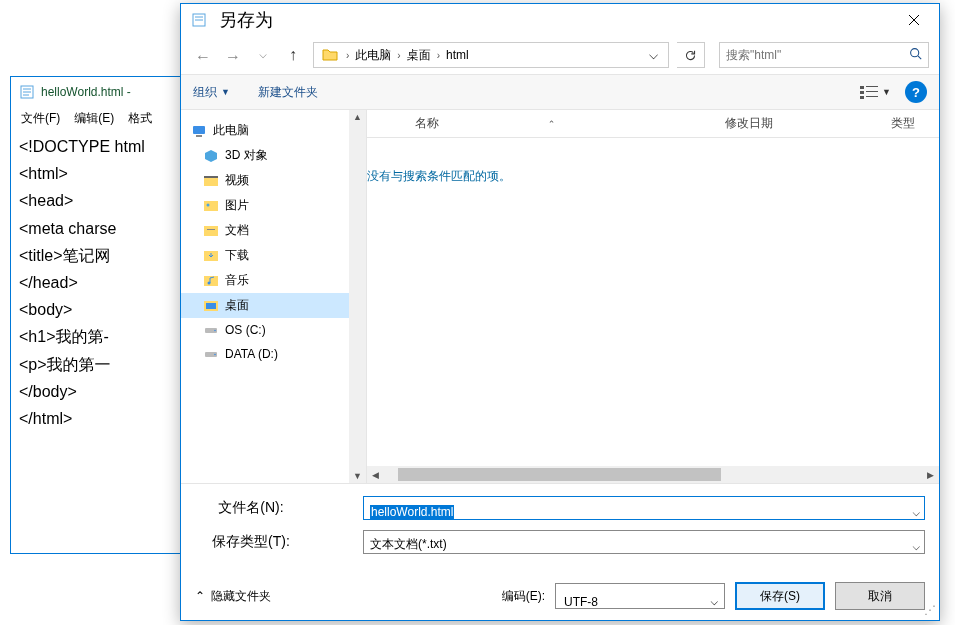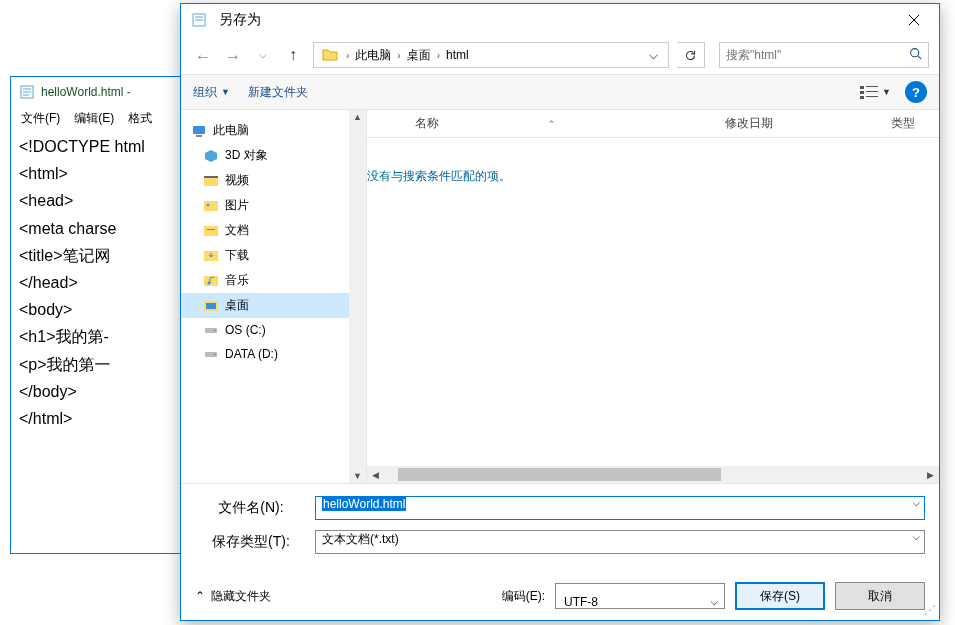--- a/index.html
+++ b/index.html
@@ -11,39 +11,39 @@
 .notepad-icon { width: 16px; height: 16px; margin-right: 6px; display: inline-block; }
 .notepad-title { font-size: 12px; color: #14532d; }
 .notepad-menubar { height: 22px; display: flex; align-items: center; padding: 0 4px; font-size: 12px; gap: 2px; }
 .notepad-menubar span { padding: 2px 6px; }
 .notepad-content { padding: 4px 8px; font-size: 16px; font-family: "SimSun", serif; line-height: 1.7; }
 
 
 .save-dialog { position: absolute; left: 180px; top: 3px; width: 760px; height: 618px; border: 1px solid #0078d7; background: #fff; box-shadow: 0 4px 16px rgba(0,0,0,0.3); display: flex; flex-direction: column; }
 .save-titlebar { height: 32px; display: flex; align-items: center; justify-content: space-between; padding: 0 2px 0 10px; }
 .save-titlebar-left { display: flex; align-items: center; gap: 6px; }
-.save-title { font-size: 14px; }
+.save-title { font-size: 18px; }
 .close-btn { width: 46px; height: 30px; display: flex; align-items: center; justify-content: center; cursor: pointer; }
 
 .nav-row { height: 38px; display: flex; align-items: center; padding: 0 10px; gap: 8px; }
 .nav-arrows { display: flex; align-items: center; gap: 6px; }
 .nav-arrow { width: 24px; height: 24px; display: flex; align-items: center; justify-content: center; color: #888; font-size: 16px; cursor: pointer; }
 .nav-arrow.enabled { color: #333; }
 .breadcrumb { flex: 1; height: 26px; border: 1px solid #ccc; display: flex; align-items: center; padding: 0 4px; font-size: 12px; background: #fff; }
 .bc-icon { width: 16px; height: 16px; margin: 0 4px; }
 .bc-sep { color: #555; margin: 0 4px; font-size: 10px; }
 .bc-item { padding: 0 2px; cursor: pointer; }
 .bc-drop { width: 22px; display: flex; justify-content: center; align-items: center; border-left: 1px solid transparent; height: 100%; cursor: pointer; }
 .refresh-btn { width: 28px; height: 26px; border: 1px solid #ccc; border-left: none; display: flex; align-items: center; justify-content: center; cursor: pointer; }
 .search-box { width: 210px; height: 26px; border: 1px solid #ccc; display: flex; align-items: center; padding: 0 6px; font-size: 12px; color: #888; margin-left: 6px; }
 .search-box input { border: none; flex: 1; outline: none; font-size: 12px; }
 .search-icon { color: #555; }
 
 .toolbar { height: 36px; border-top: 1px solid #e5e5e5; border-bottom: 1px solid #e5e5e5; background: #f7f7f7; display: flex; align-items: center; padding: 0 12px; font-size: 12px; justify-content: space-between; }
-.toolbar-left { display: flex; align-items: center; gap: 18px; }
+.toolbar-left { display: flex; align-items: center; gap: 28px; }
 .toolbar-item { color: #1a4e8a; display: flex; align-items: center; gap: 4px; cursor: pointer; }
 .toolbar-right { display: flex; align-items: center; gap: 14px; }
 .view-btn { display: flex; align-items: center; gap: 4px; cursor: pointer; }
 .help-btn { width: 22px; height: 22px; border-radius: 50%; background: #0078d7; color: #fff; display: flex; align-items: center; justify-content: center; font-size: 13px; font-weight: bold; cursor: pointer; }
 
 .body-area { flex: 1; display: flex; min-height: 0; }
 .tree-pane { width: 186px; border-right: 1px solid #e5e5e5; overflow-y: auto; padding-top: 8px; font-size: 12px; position: relative; }
 .tree-scroll { position: absolute; right: 0; top: 0; width: 17px; height: 100%; background: #f0f0f0; display: flex; flex-direction: column; align-items: center; justify-content: space-between; }
 .tree-scroll .arr { font-size: 9px; color: #555; padding: 2px 0; }
 .tree-item { display: flex; align-items: center; padding: 4px 0 4px 22px; gap: 6px; cursor: pointer; }
@@ -61,21 +61,21 @@
 .sort-arrow { font-size: 9px; color: #555; margin: 0 auto; }
 .list-body { flex: 1; display: flex; align-items: flex-start; justify-content: flex-start; padding-top: 30px; font-size: 12px; color: #0369a1; }
 .list-scroll-h { height: 17px; background: #f0f0f0; display: flex; align-items: center; }
 .list-scroll-h .track { flex: 1; height: 100%; background: #f0f0f0; position: relative; }
 .list-scroll-h .thumb { position: absolute; left: 14px; top: 2px; height: 13px; width: 60%; background: #c2c2c2; }
 .list-scroll-h .arr { width: 17px; text-align: center; font-size: 9px; color: #555; }
 
 .bottom-area { border-top: 1px solid #e5e5e5; padding: 12px 14px 10px 14px; background: #fff; }
 .field-row { display: flex; align-items: center; margin-bottom: 10px; }
 .field-label { width: 120px; text-align: center; font-size: 14px; padding-right: 8px; }
-.field-input { flex: 1; height: 24px; border: 1px solid #0078d7; font-size: 12px; padding: 0 6px; position: relative; display: flex; align-items: flex-start; }
+.field-input { flex: 1; height: 24px; border: 1px solid #0078d7; font-size: 12px; padding: 0 6px; position: relative; display: flex; align-items: flex-end; margin-left: 48px; }
 .field-input.combo { border: 1px solid #888; }
 .field-input .sel-text { background: #0078d7; color: #fff; padding: 0 1px; }
 .field-input .drop { position: absolute; right: 4px; cursor: pointer; font-size: 10px; color: #333; }
 
 .footer-row { display: flex; align-items: center; justify-content: space-between; margin-top: 28px; }
 .hide-folders { font-size: 12px; display: flex; align-items: center; gap: 6px; cursor: pointer; }
 .footer-right { display: flex; align-items: center; gap: 10px; }
 .enc-label { font-size: 12px; }
 .enc-select { height: 26px; border: 1px solid #888; font-size: 12px; padding: 12px 24px 0 8px; background: #fff; position: relative; display: flex; align-items: center; min-width: 170px; }
 .enc-select .drop { position: absolute; right: 6px; font-size: 10px; cursor: pointer; }

